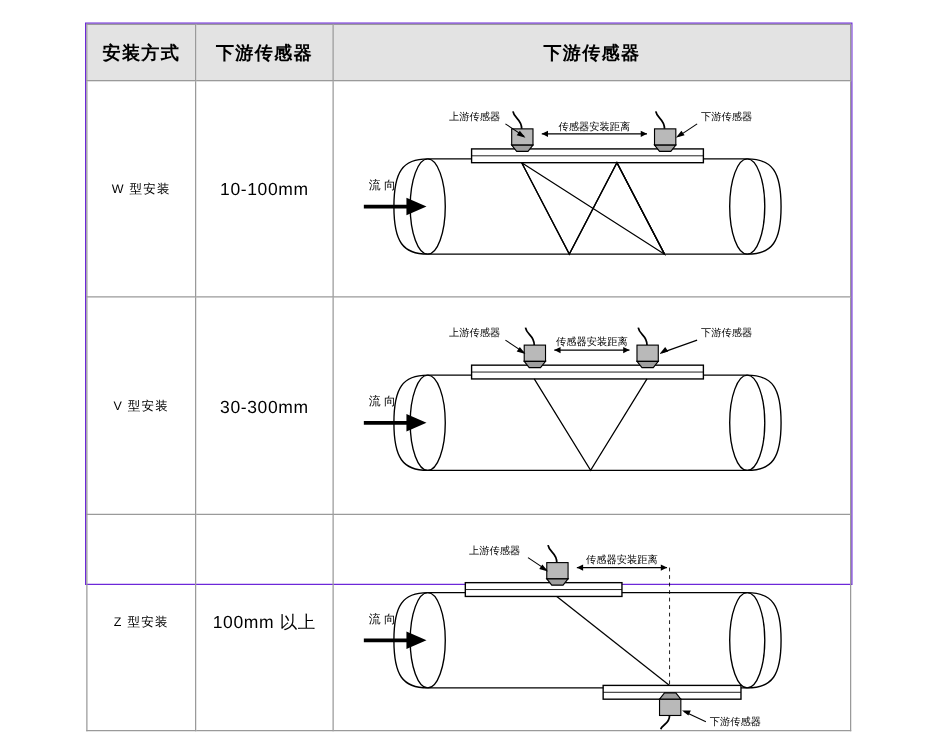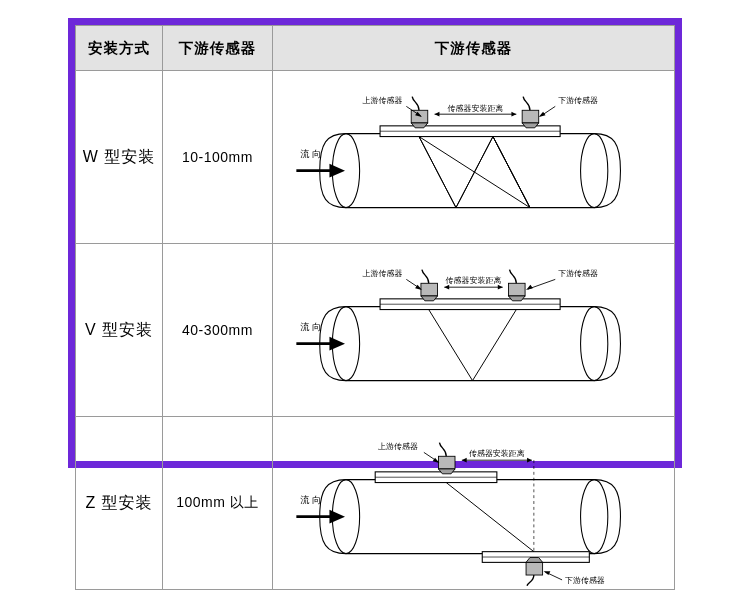--- a/index.html
+++ b/index.html
@@ -6,21 +6,21 @@
   body{
     width:750px;height:601px;
     background:#ffffff;
     font-family:"Liberation Sans","DejaVu Sans",sans-serif;
     color:#000;
     overflow:hidden;
   }
   .wrap{
     position:absolute;left:68px;top:18px;width:614px;height:450px;
     box-sizing:border-box;
-    border:7px solid #6d28d9;
+    border:1px solid #6d28d9;
   }
   table.mount{
     border-collapse:collapse;
     width:100%;height:100%;
     table-layout:fixed;
   }
   table.mount th, table.mount td{
     border:1px solid #9a9a9a;
     padding:0;
     text-align:center;
@@ -30,21 +30,21 @@
     background:#e3e3e3;
     font-size:14.5px;
     font-weight:bold;
     height:44px;
     letter-spacing:1px;
   }
   col.c1{width:87px;}
   col.c2{width:110px;}
   col.c3{width:auto;}
   tbody td.label{
-    font-size:16px;
+    font-size:10px;
     letter-spacing:1px;
   }
   tbody td.range{
     font-size:14px;
     letter-spacing:.5px;
   }
   tbody tr{height:173px;}
   td.diagram{position:relative;padding:0;}
   td.diagram svg{display:block;width:100%;height:100%;}
   .svgtxt{font-family:"Liberation Sans","DejaVu Sans",sans-serif;font-size:8.2px;fill:#000;}
@@ -128,21 +128,21 @@
             <g>
               <line x1="24" y1="100" x2="62" y2="100" stroke="#000" stroke-width="3"></line>
               <polygon points="74,100 58,93 58,107" fill="#000"></polygon>
             </g>
           </svg>
         </td>
       </tr>
 
       <tr>
         <td class="label">V 型安装</td>
-        <td class="range">40-300mm</td>
+        <td class="range">30-300mm</td>
         <td class="diagram">
           <svg viewBox="0 0 412 172" preserveAspectRatio="xMidYMid meet">
             <g fill="none" stroke="#000" stroke-width="1.1">
               <path d="M75,62 L330,62"></path>
               <path d="M75,138 L330,138"></path>
               <path d="M75,62 C55,62 48,72 48,100 C48,128 55,138 75,138"></path>
               <path d="M330,62 C350,62 357,72 357,100 C357,128 350,138 330,138"></path>
               <ellipse cx="75" cy="100" rx="14" ry="38"></ellipse>
               <ellipse cx="330" cy="100" rx="14" ry="38"></ellipse>
             </g>

